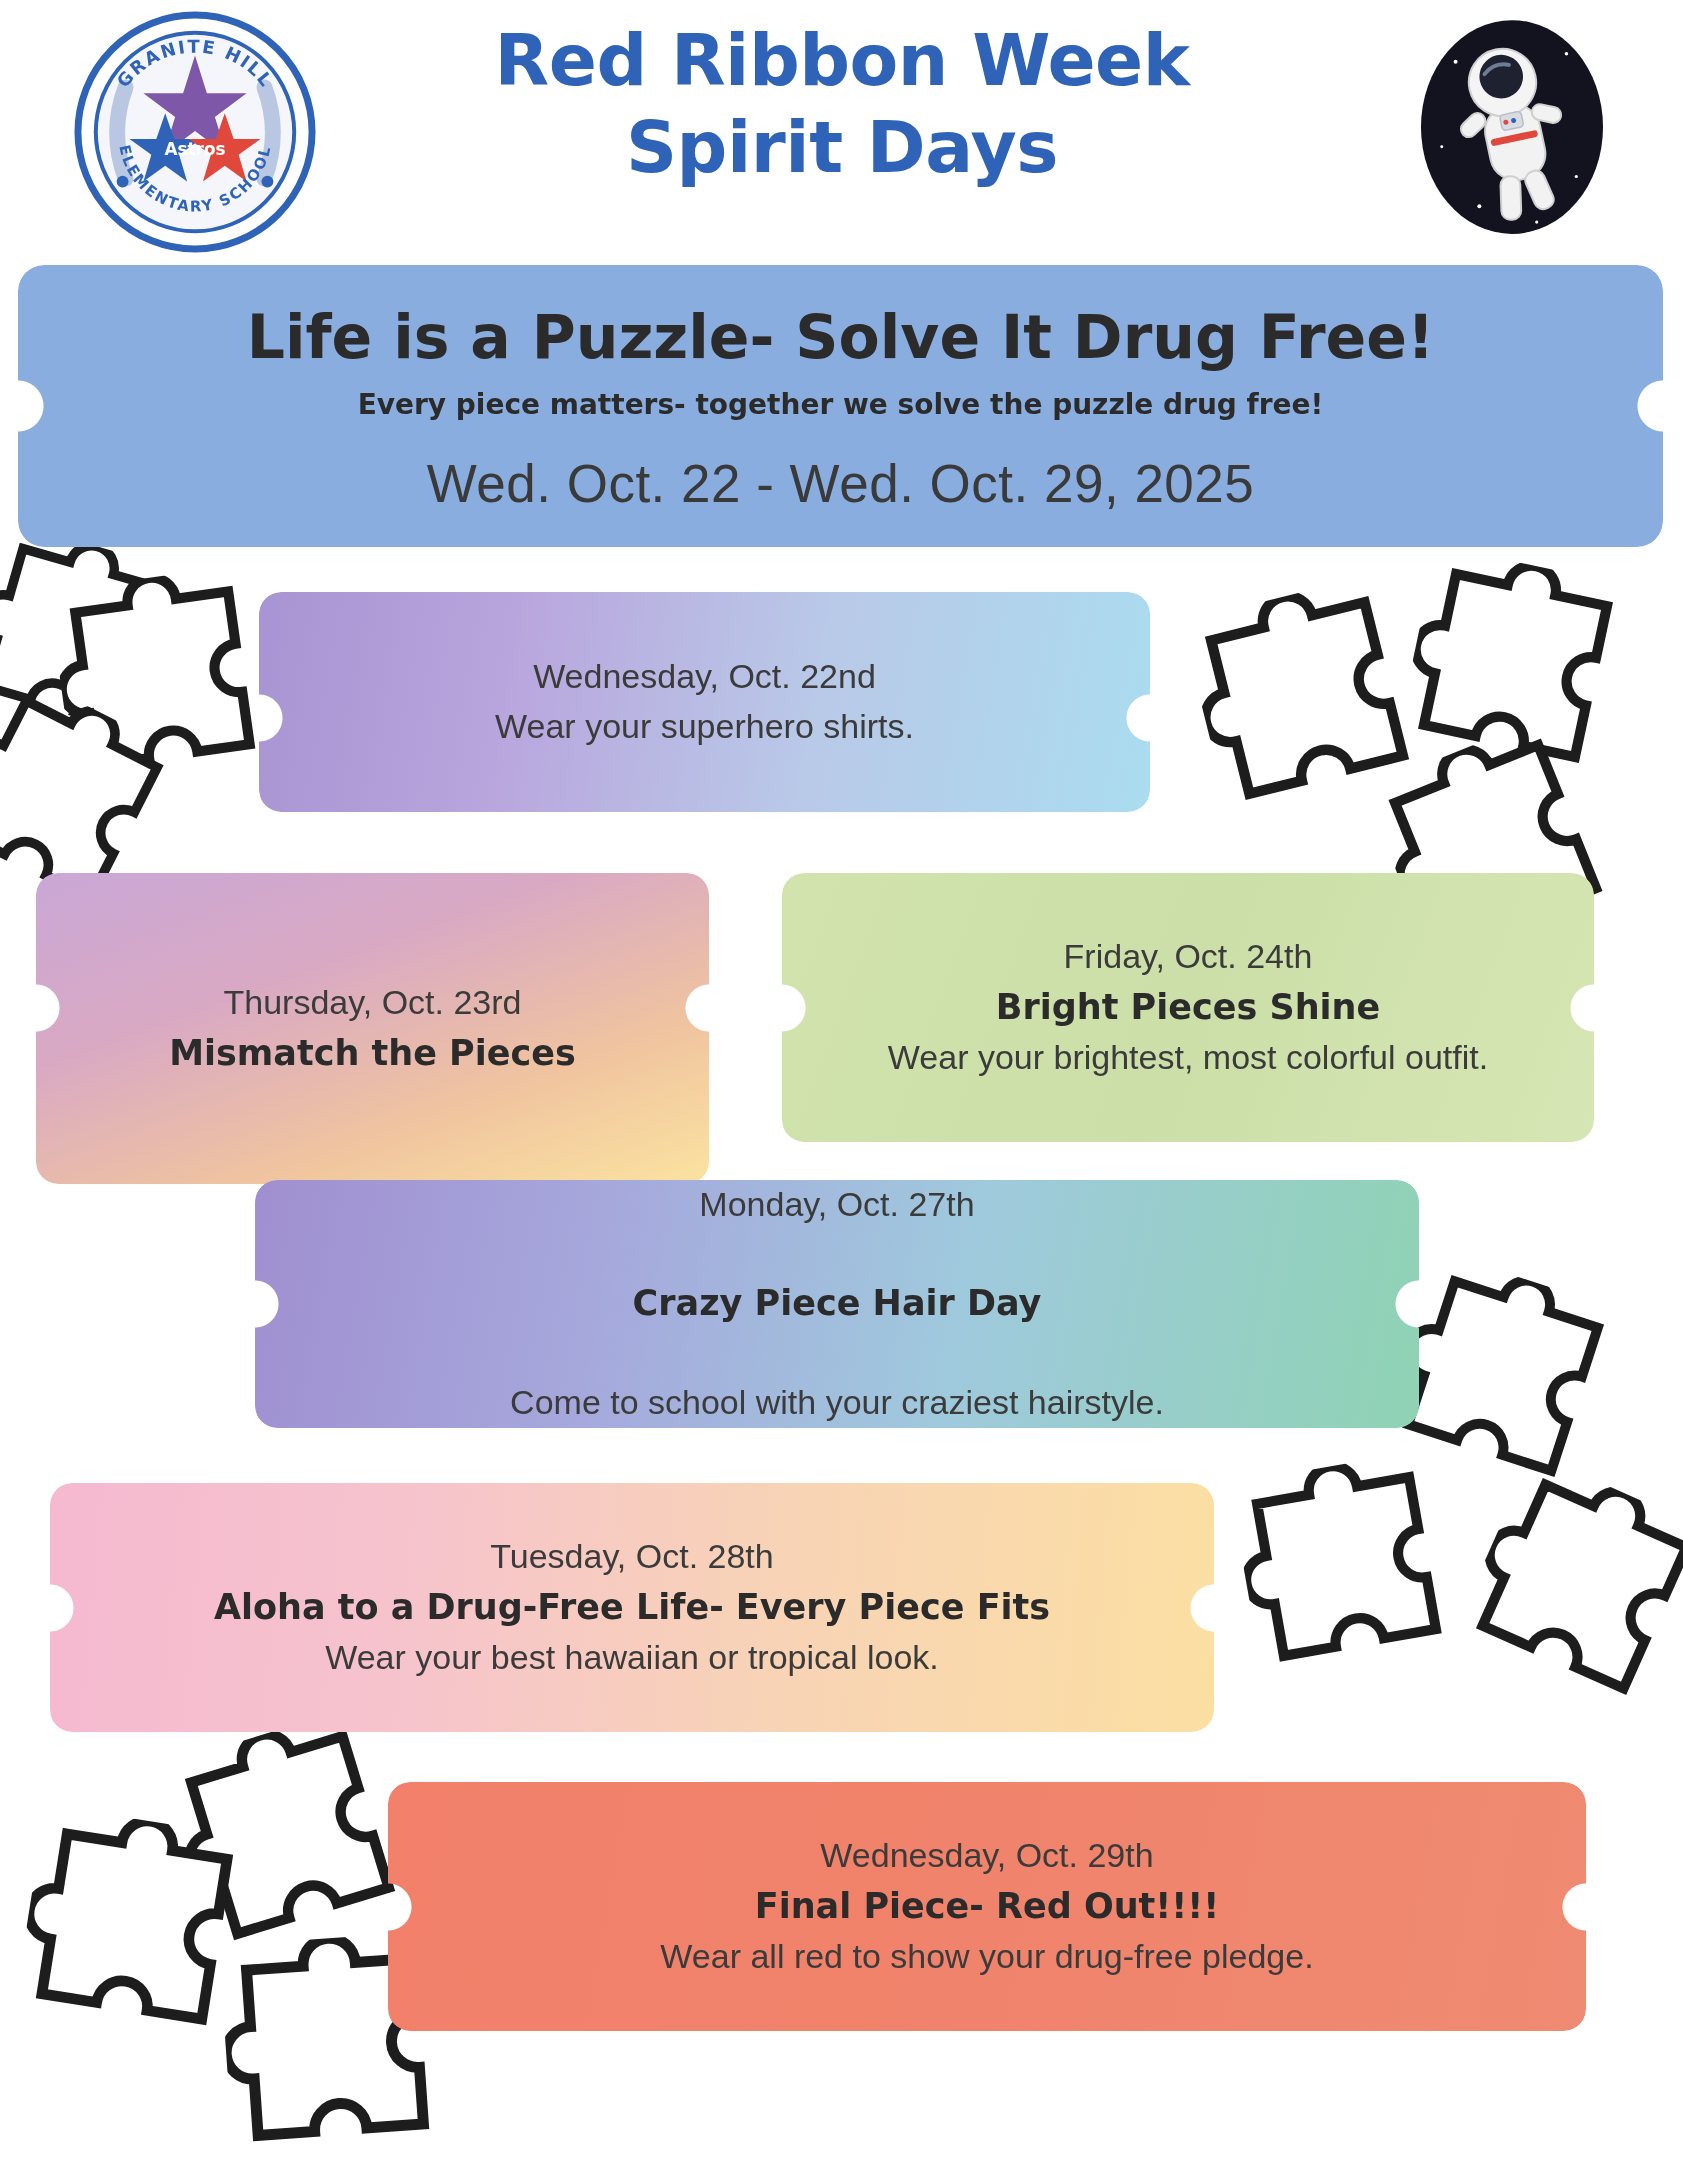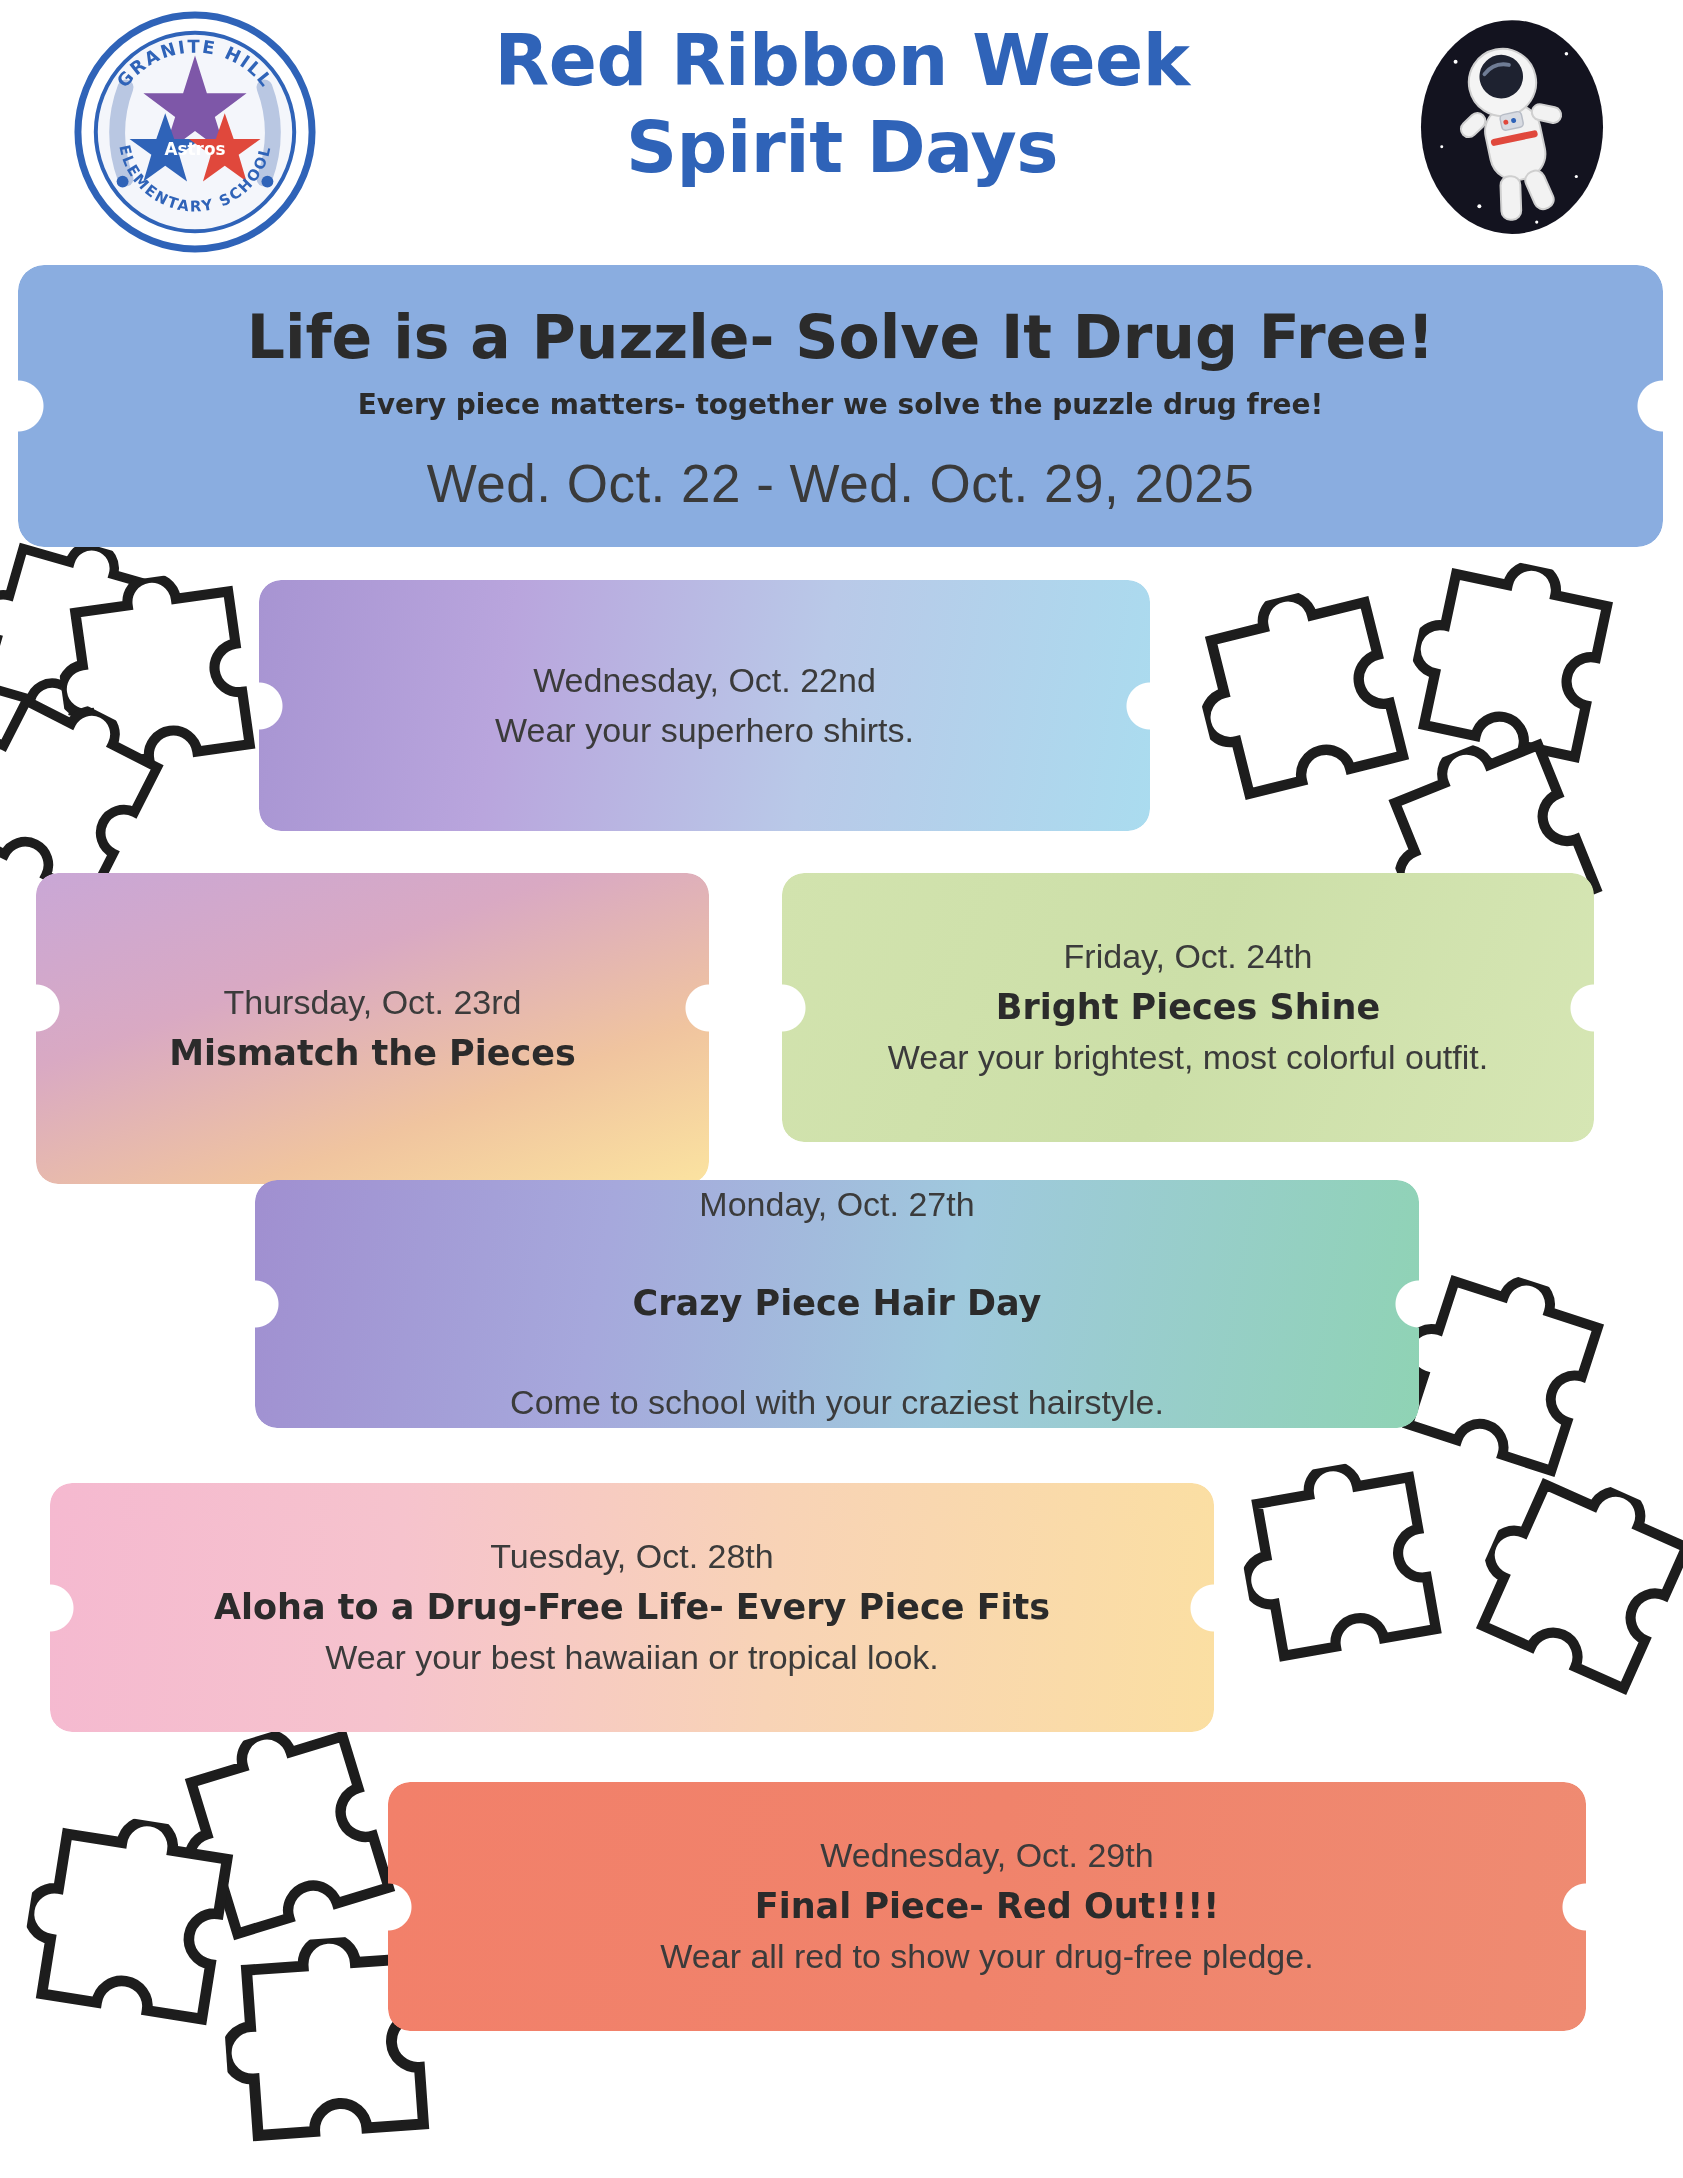--- a/index.html
+++ b/index.html
@@ -146,23 +146,23 @@
     font-family: "Liberation Sans", sans-serif;
     font-size: 34px;
     color: #3b3b3b;
     line-height: 1.35;
     margin-top: 4px;
   }
 
   
   #card-1 {
     left: 259px;
-    top: 580px;
+    top: 592px;
     width: 891px;
-    height: 251px;
+    height: 220px;
     background: linear-gradient(100deg, #a794d2 0%, #b9a5dd 28%, #b9c9e8 62%, #aadcef 100%);
     -webkit-mask-image:
       radial-gradient(circle 24px at 0px 126px, transparent 0 23px, #000 24px),
       radial-gradient(circle 24px at 891px 126px, transparent 0 23px, #000 24px);
     -webkit-mask-composite: source-in;
     mask-image:
       radial-gradient(circle 24px at 0px 126px, transparent 0 23px, #000 24px),
       radial-gradient(circle 24px at 891px 126px, transparent 0 23px, #000 24px);
     mask-composite: intersect;
   }

